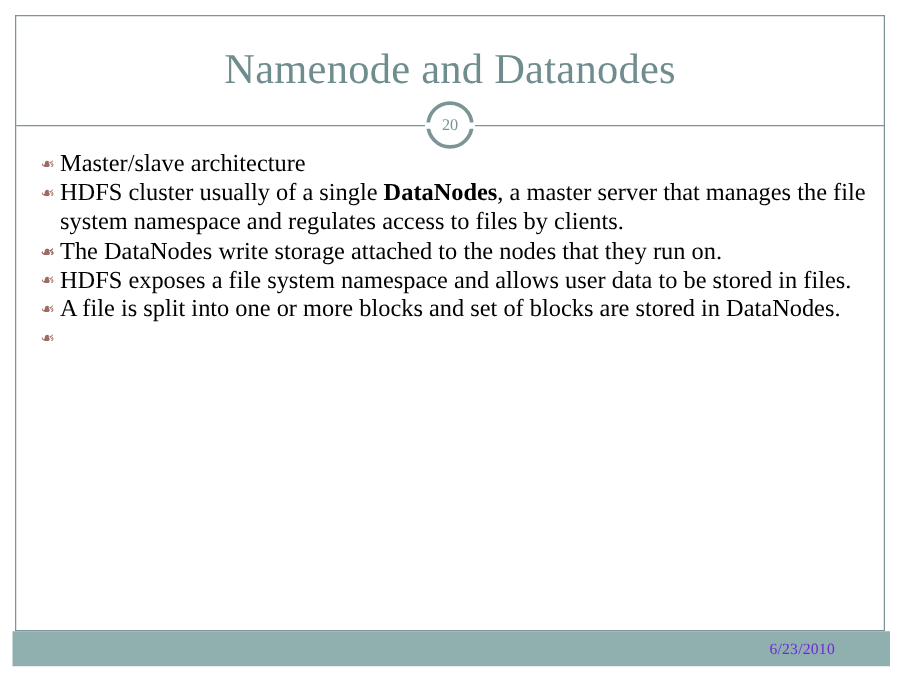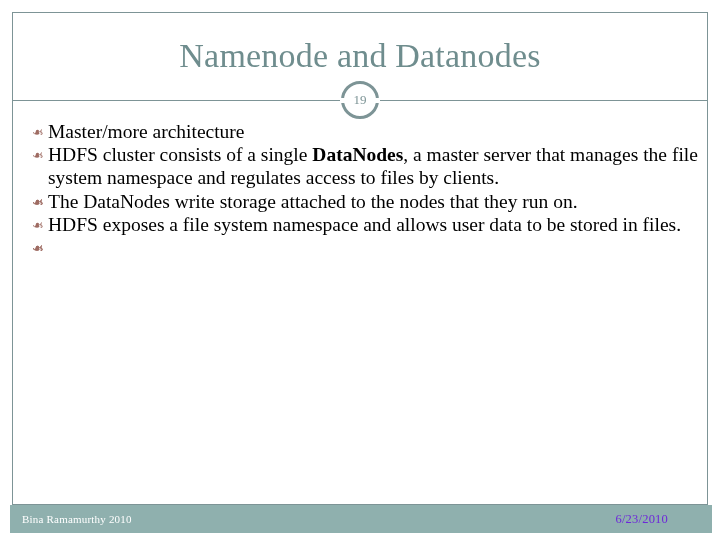--- a/index.html
+++ b/index.html
@@ -173,30 +173,29 @@
   <div class="frame"></div>
 
   <div class="title">Namenode and Datanodes</div>
 
   <div class="title-rule"></div>
 
   <div class="slide-badge">
     <div class="ring"></div>
     <div class="notch left"></div>
     <div class="notch right"></div>
-    <div class="num">19</div>
+    <div class="num">20</div>
   </div>
 
   <div class="body" id="bullet-list">
-      <div class="bullet-row"><span class="bullet-mark">❧</span><span class="bullet-text"><span>Master/more architecture</span></span></div>
-      <div class="bullet-row"><span class="bullet-mark">❧</span><span class="bullet-text"><span>HDFS cluster consists of a single </span><b>DataNodes</b><span>, a master server that manages the file system namespace and regulates access to files by clients.</span></span></div>
+      <div class="bullet-row"><span class="bullet-mark">❧</span><span class="bullet-text"><span>Master/slave architecture</span></span></div>
+      <div class="bullet-row"><span class="bullet-mark">❧</span><span class="bullet-text"><span>HDFS cluster usually of a single </span><b>DataNodes</b><span>, a master server that manages the file system namespace and regulates access to files by clients.</span></span></div>
       <div class="bullet-row"><span class="bullet-mark">❧</span></div>
       <div class="bullet-row"><span class="bullet-mark">❧</span><span class="bullet-text"><span>The DataNodes write storage attached to the nodes that they run on.</span></span></div>
       <div class="bullet-row"><span class="bullet-mark">❧</span><span class="bullet-text"><span>HDFS exposes a file system namespace and allows user data to be stored in files.</span></span></div>
-      <div class="bullet-row"><span class="bullet-mark">❧</span></div>
+      <div class="bullet-row"><span class="bullet-mark">❧</span><span class="bullet-text"><span>A file is split into one or more blocks and set of blocks are stored in DataNodes.</span></span></div>
       <div class="bullet-row"><span class="bullet-mark">❧</span></div>
     </div>
 
   <div class="footer-band"></div>
-  <div class="footer-left">Bina Ramamurthy 2010</div>
   <div class="footer-right">6/23/2010</div>
 
 </div>
 
 </body></html>

